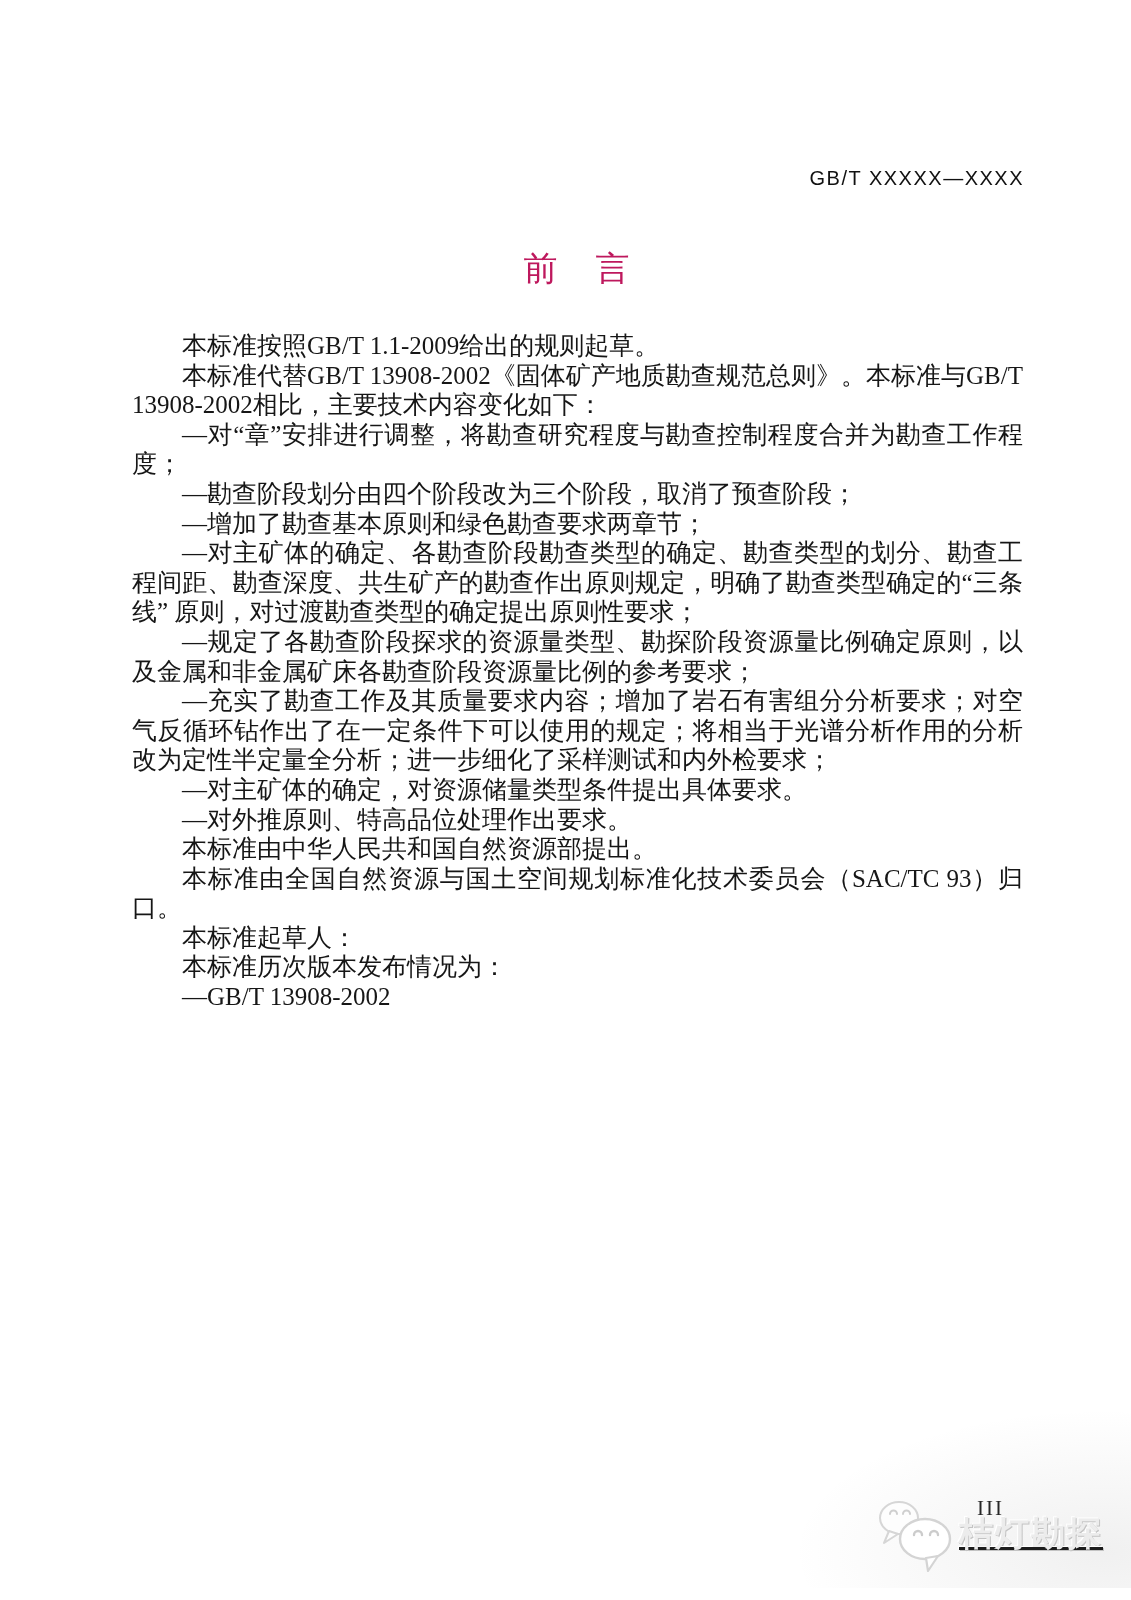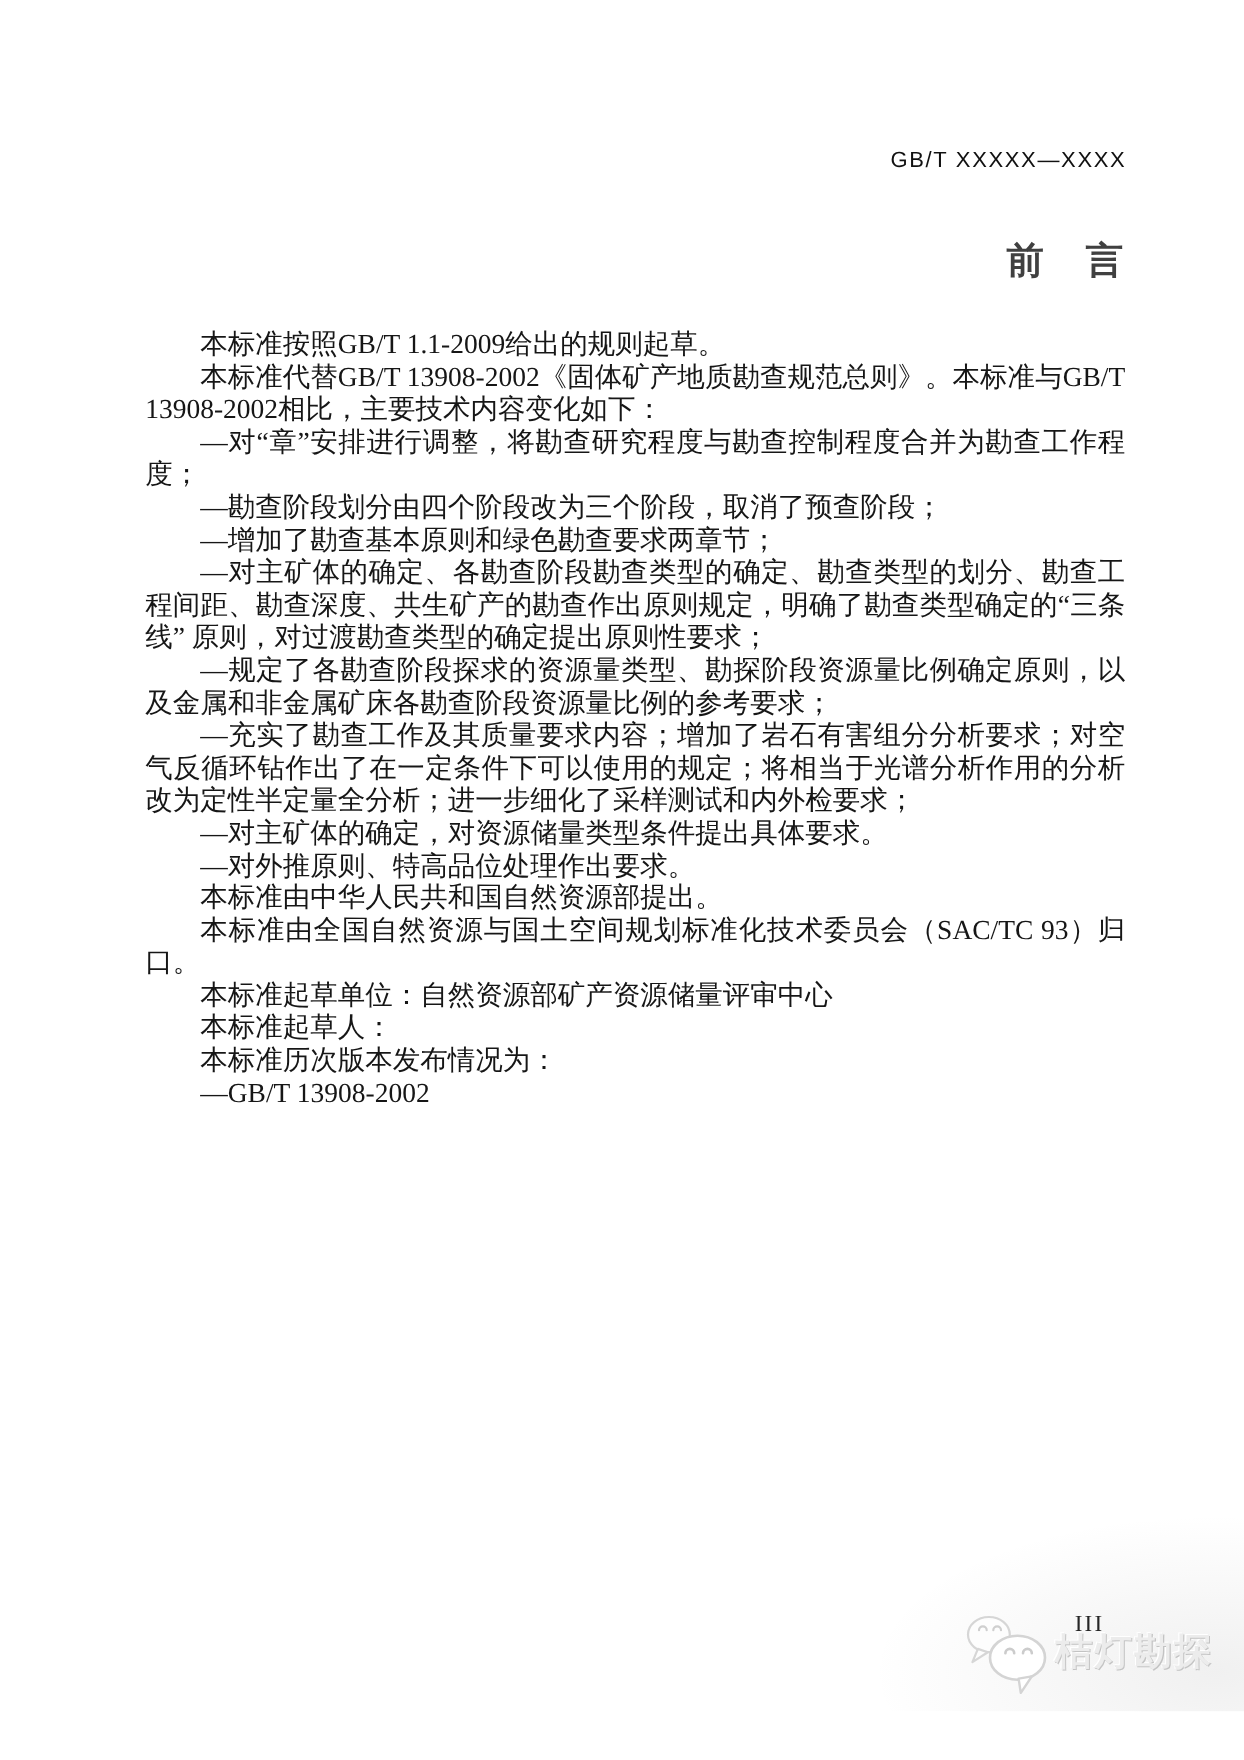--- a/index.html
+++ b/index.html
@@ -8,41 +8,42 @@
     background: #ffffff;
   }
   .page {
     position: relative;
     width: 1131px;
     height: 1556px;
     background: #ffffff;
     overflow: hidden;
     font-family: "Liberation Serif", "DejaVu Serif", serif;
     color: #1c1c1c;
+    margin-top: 32px;
   }
   .header-code {
     position: absolute;
     top: 135px;
     right: 107px;
     font-family: "Liberation Sans", "DejaVu Sans", sans-serif;
     font-size: 20px;
     letter-spacing: 1.5px;
     color: #111111;
     white-space: nowrap;
   }
   .doc-title {
     position: absolute;
     top: 214px;
     left: 132px;
     width: 891px;
-    text-align: right;
+    text-align: center;
     font-family: "Liberation Sans", "DejaVu Sans", sans-serif;
-    font-weight: 700;
+    font-weight: 400;
     font-size: 34px;
-    color: #404040;
+    color: #be185d;
     letter-spacing: 2px;
   }
   .body-text {
     position: absolute;
     top: 299px;
     left: 132px;
     width: 891px;
     font-size: 25px;
     line-height: 29.6px;
     text-align: justify;
@@ -70,20 +71,21 @@
     background: radial-gradient(ellipse at 92% 80%, rgba(110,110,110,0.10), rgba(255,255,255,0) 70%);
     pointer-events: none;
   }
   .watermark {
     position: absolute;
     right: 28px;
     bottom: 16px;
     display: flex;
     align-items: center;
     gap: 5px;
+    text-decoration: underline;
   }
   .watermark-label {
     font-family: "Liberation Sans", "DejaVu Sans", sans-serif;
     font-weight: 700;
     font-size: 34px;
     letter-spacing: 2px;
     color: #ececec;
     text-shadow: 1px 1px 0 #c3c3c3, -1px -1px 0 #ffffff;
     white-space: nowrap;
   }
@@ -106,21 +108,20 @@
       <p>—对“章”安排进行调整，将勘查研究程度与勘查控制程度合并为勘查工作程度；</p>
       <p>—勘查阶段划分由四个阶段改为三个阶段，取消了预查阶段；</p>
       <p>—增加了勘查基本原则和绿色勘查要求两章节；</p>
       <p>—对主矿体的确定、各勘查阶段勘查类型的确定、勘查类型的划分、勘查工程间距、勘查深度、共生矿产的勘查作出原则规定，明确了勘查类型确定的“三条线” 原则，对过渡勘查类型的确定提出原则性要求；</p>
       <p>—规定了各勘查阶段探求的资源量类型、勘探阶段资源量比例确定原则，以及金属和非金属矿床各勘查阶段资源量比例的参考要求；</p>
       <p>—充实了勘查工作及其质量要求内容；增加了岩石有害组分分析要求；对空气反循环钻作出了在一定条件下可以使用的规定；将相当于光谱分析作用的分析改为定性半定量全分析；进一步细化了采样测试和内外检要求；</p>
       <p>—对主矿体的确定，对资源储量类型条件提出具体要求。</p>
       <p>—对外推原则、特高品位处理作出要求。</p>
       <p>本标准由中华人民共和国自然资源部提出。</p>
       <p>本标准由全国自然资源与国土空间规划标准化技术委员会（SAC/TC 93）归口。</p>
-      <p>本标准起草单位：自然资源部矿产资源储量评审中心</p>
       <p>本标准起草人：</p>
       <p>本标准历次版本发布情况为：</p>
       <p>—GB/T 13908-2002</p>
     </div>
 
   <div class="page-number">III</div>
 
   <div class="corner-shade"></div>
 
   <div class="watermark">

